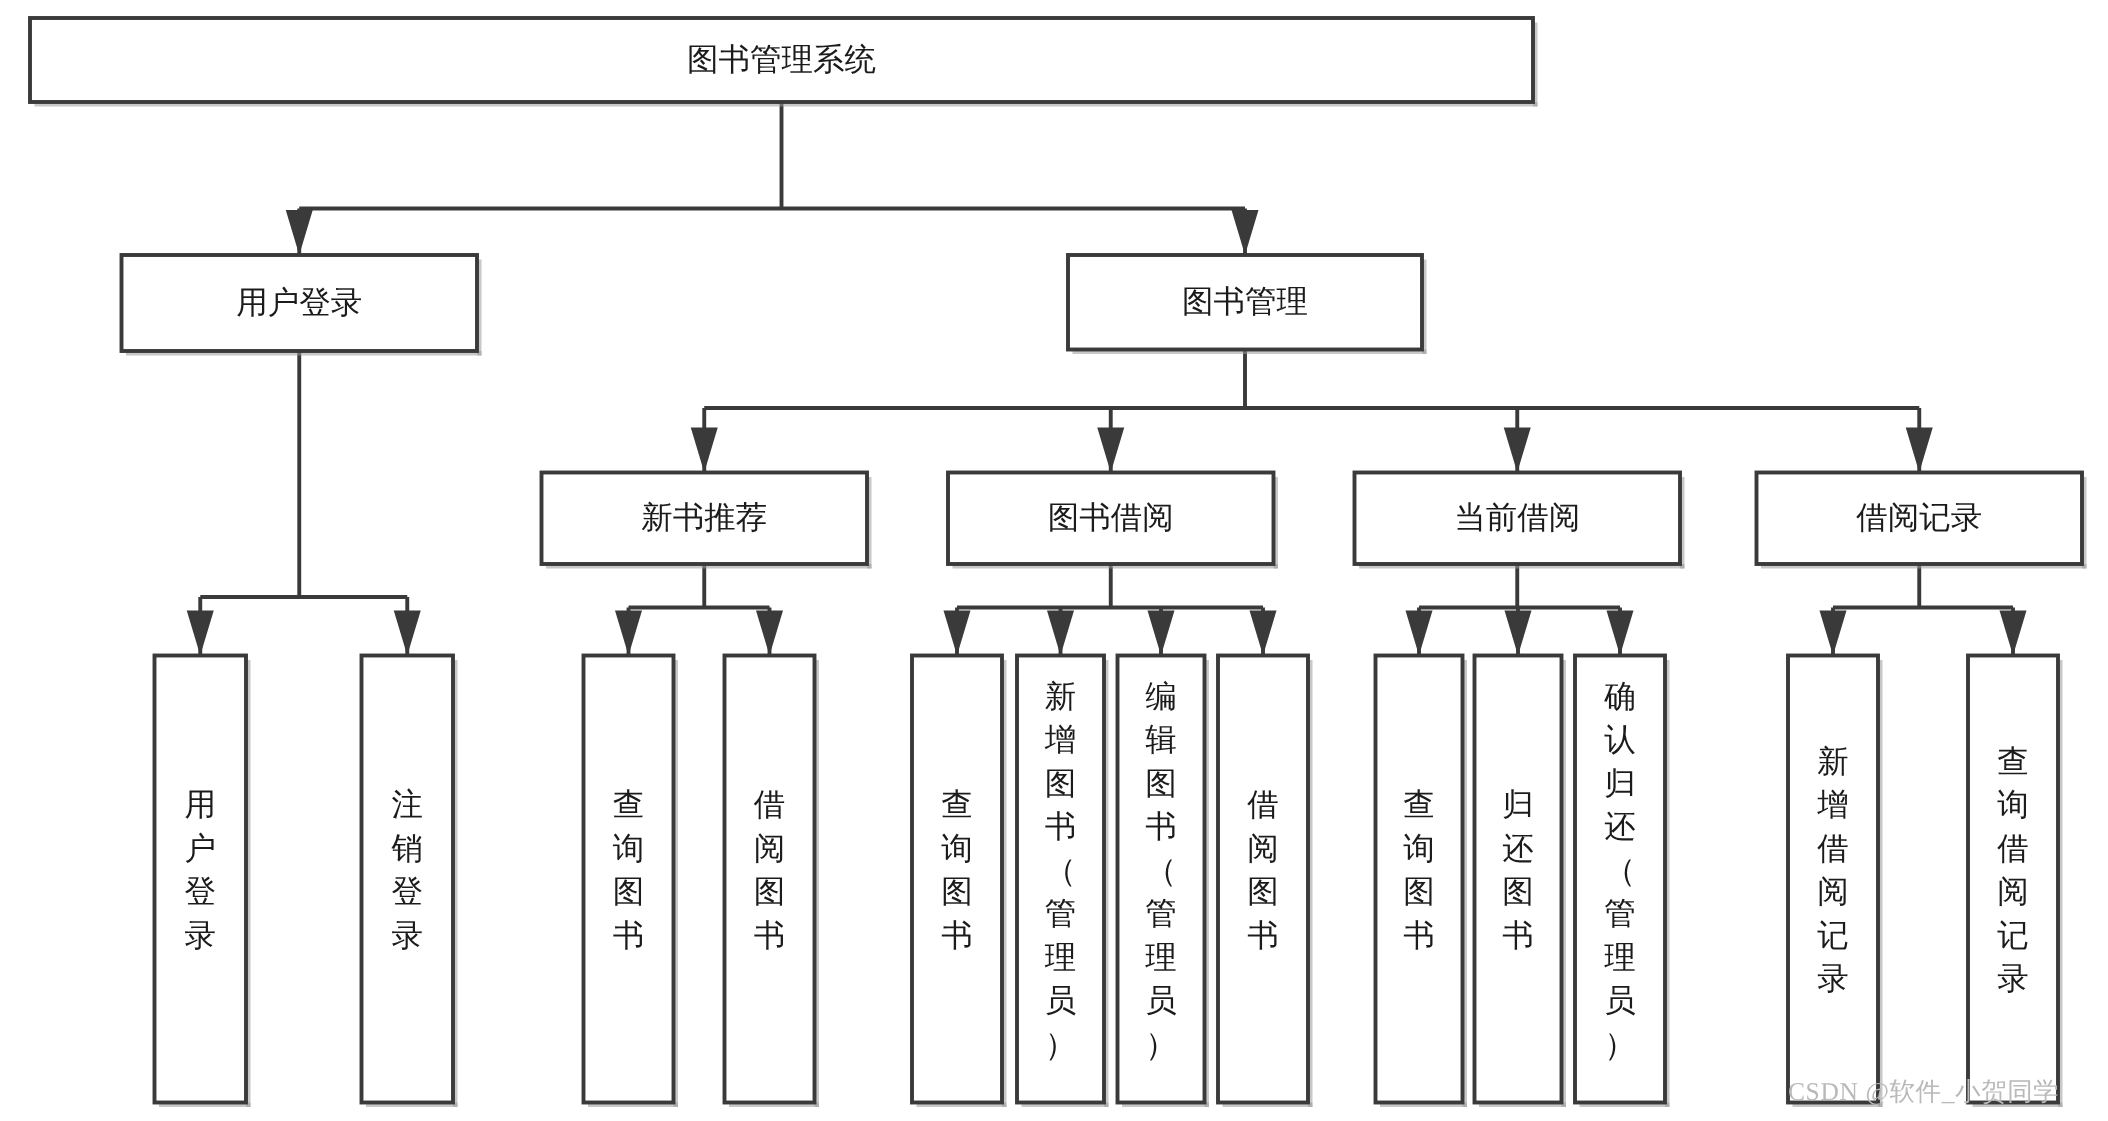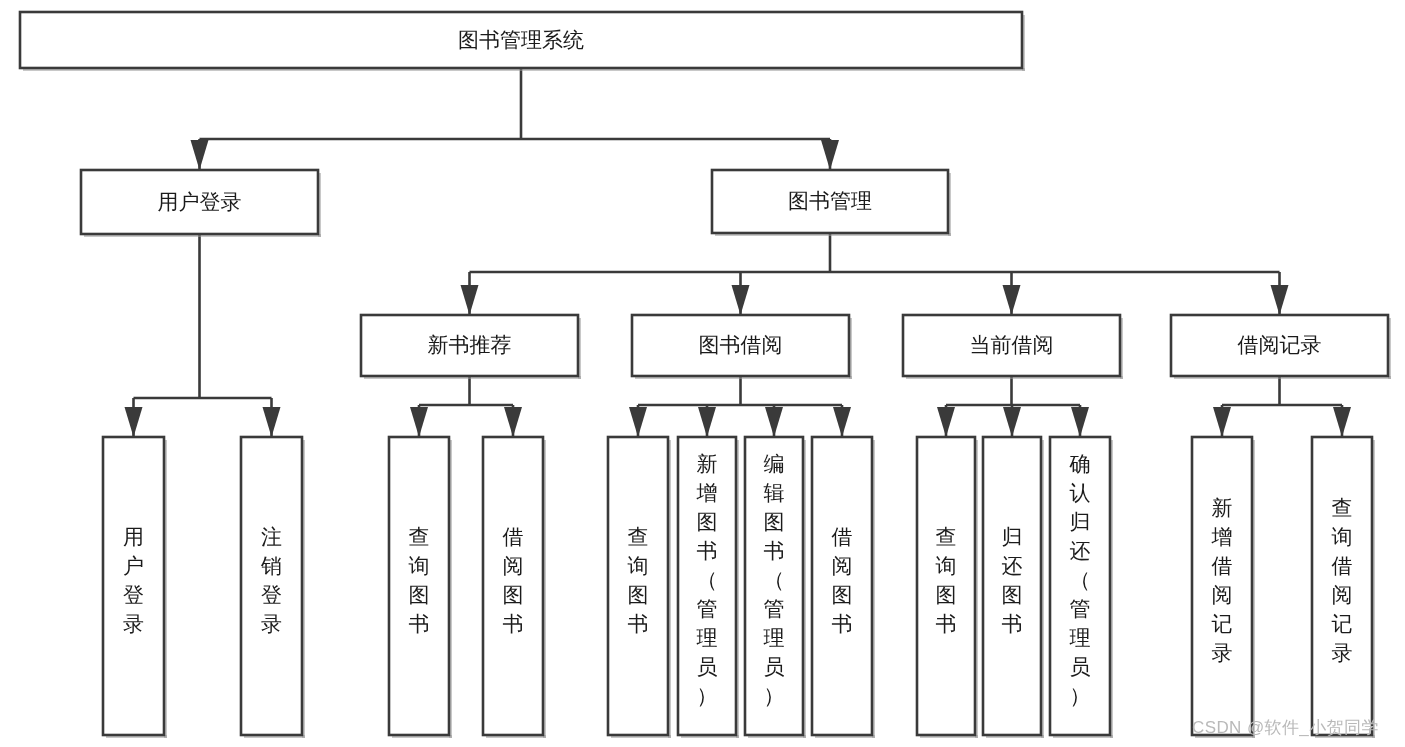--- a/index.html
+++ b/index.html
@@ -55,21 +55,21 @@
     stroke-width: 2.6;
     fill: none;
     stroke-linecap: butt;
   }
   .arrow-head {
     fill: #3a3a3a;
     stroke: none;
   }
   .watermark-text {
     position: absolute;
-    font-family: Liberation Sans, sans-serif;
+    font-family: Liberation Serif, serif;
     font-size: 17px;
     color: #b9b9b9;
     white-space: nowrap;
     letter-spacing: 0.4px;
     user-select: none;
   }
 </style>
 </head>
 <body>
 

